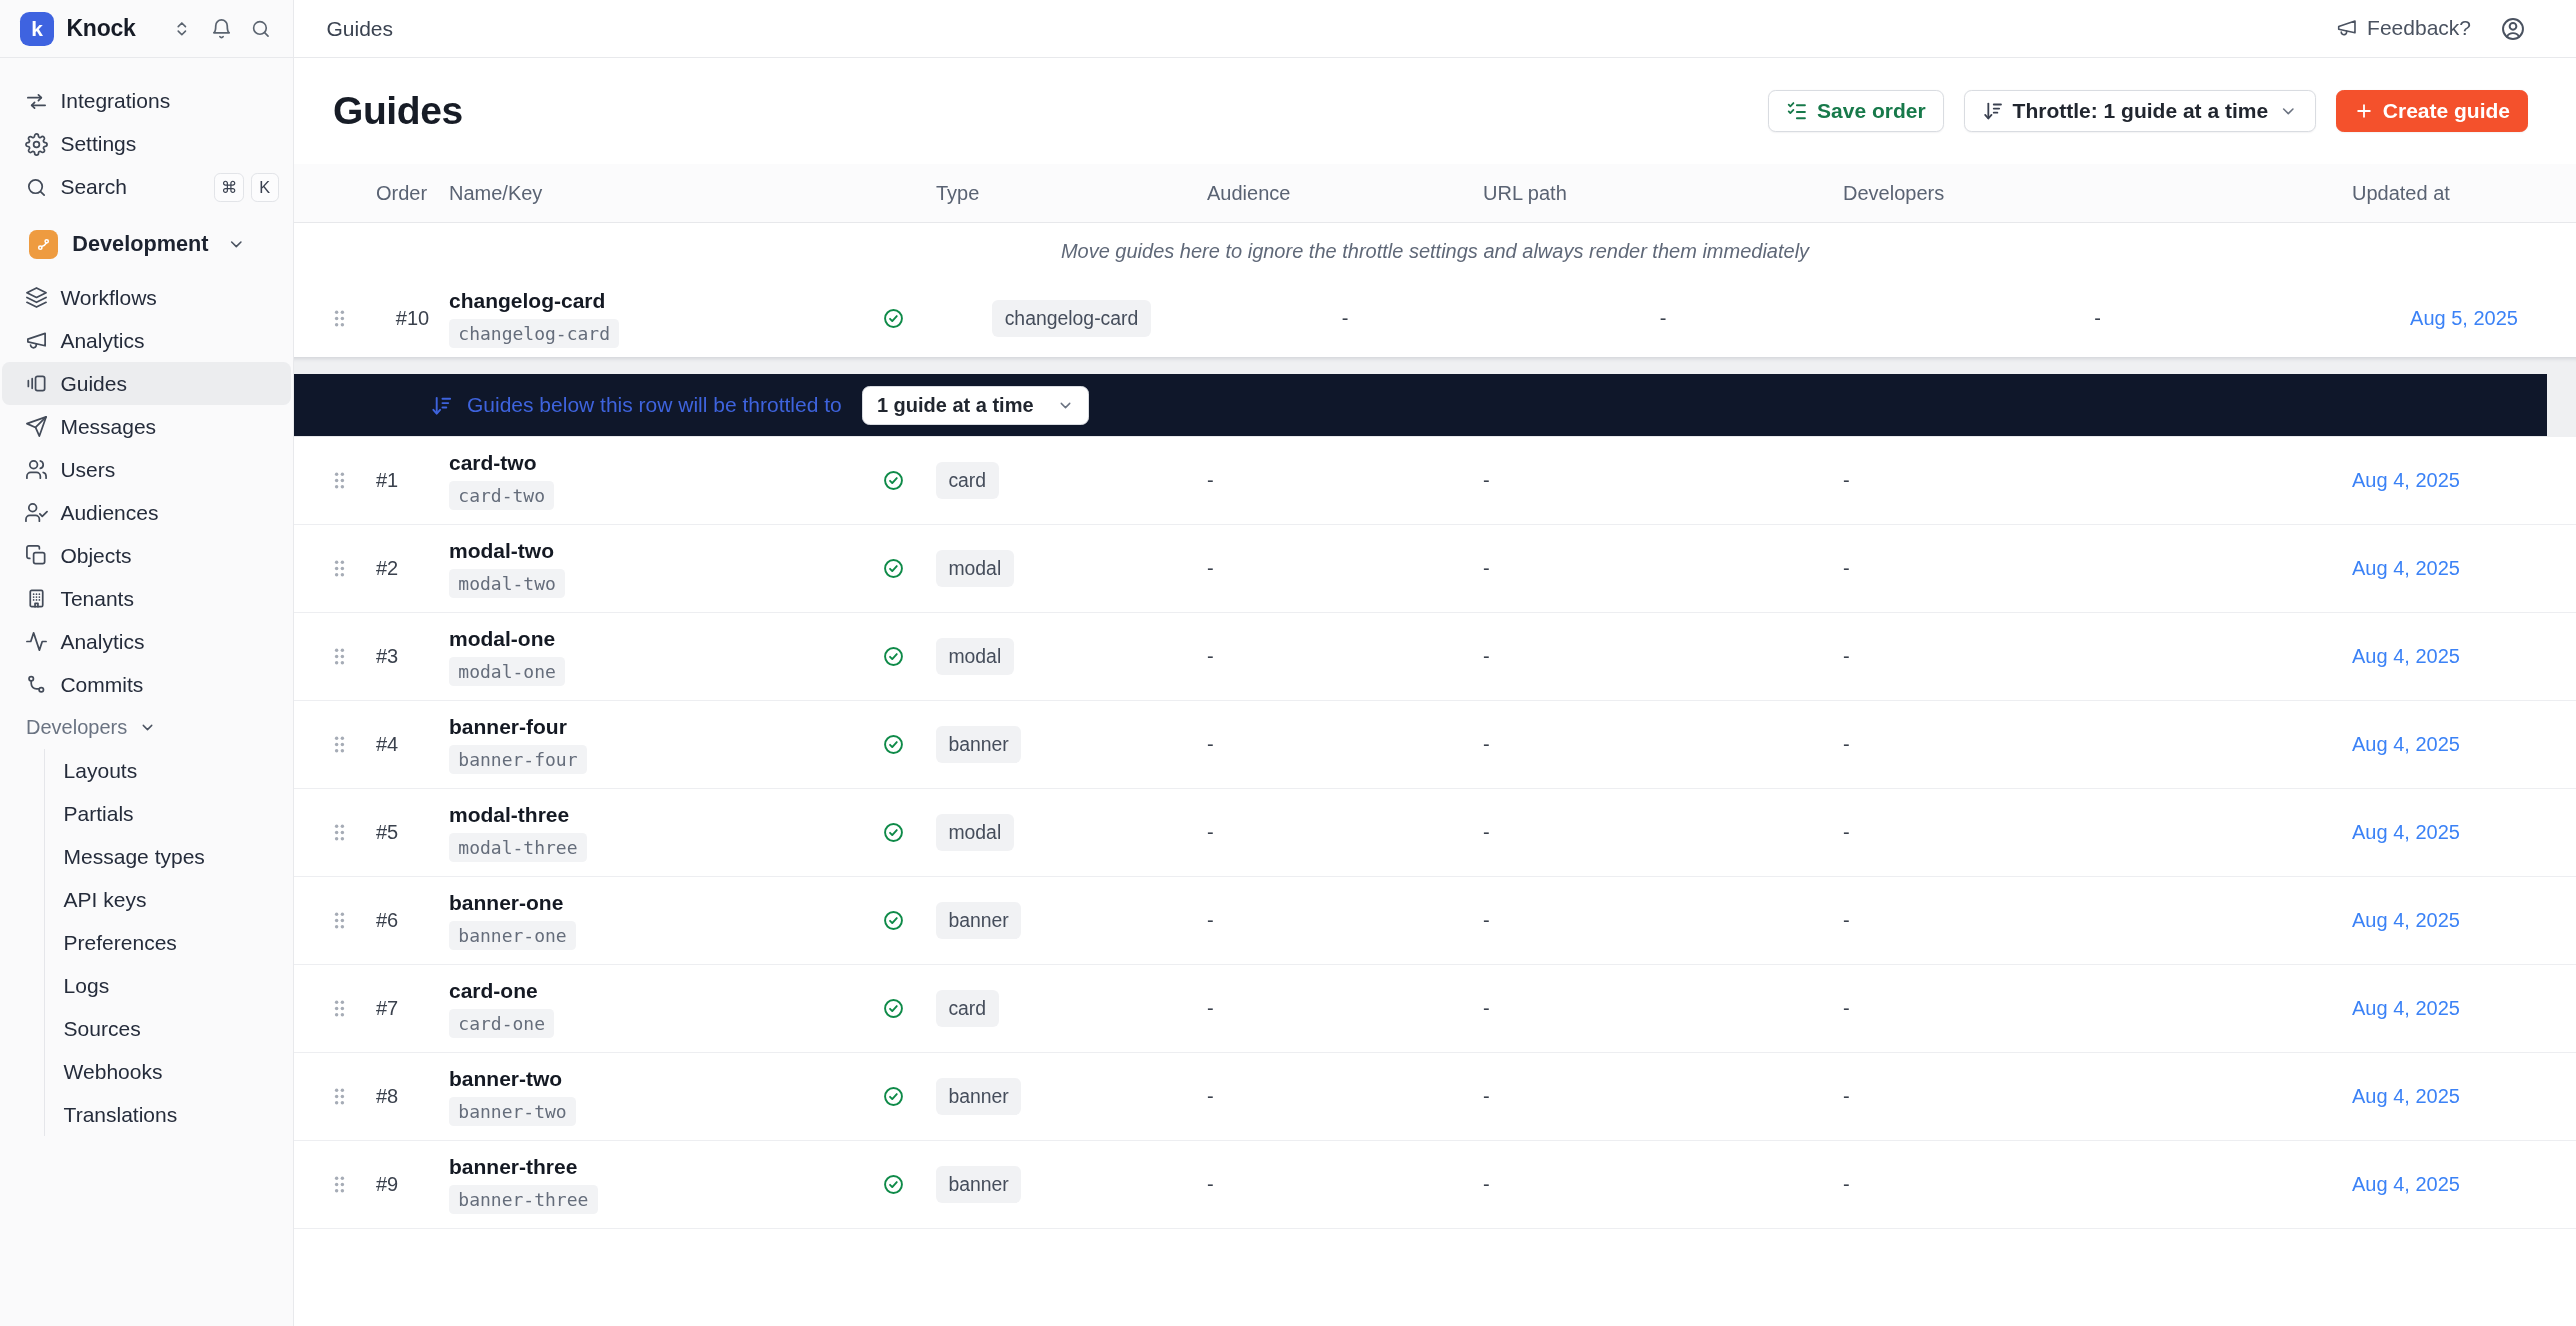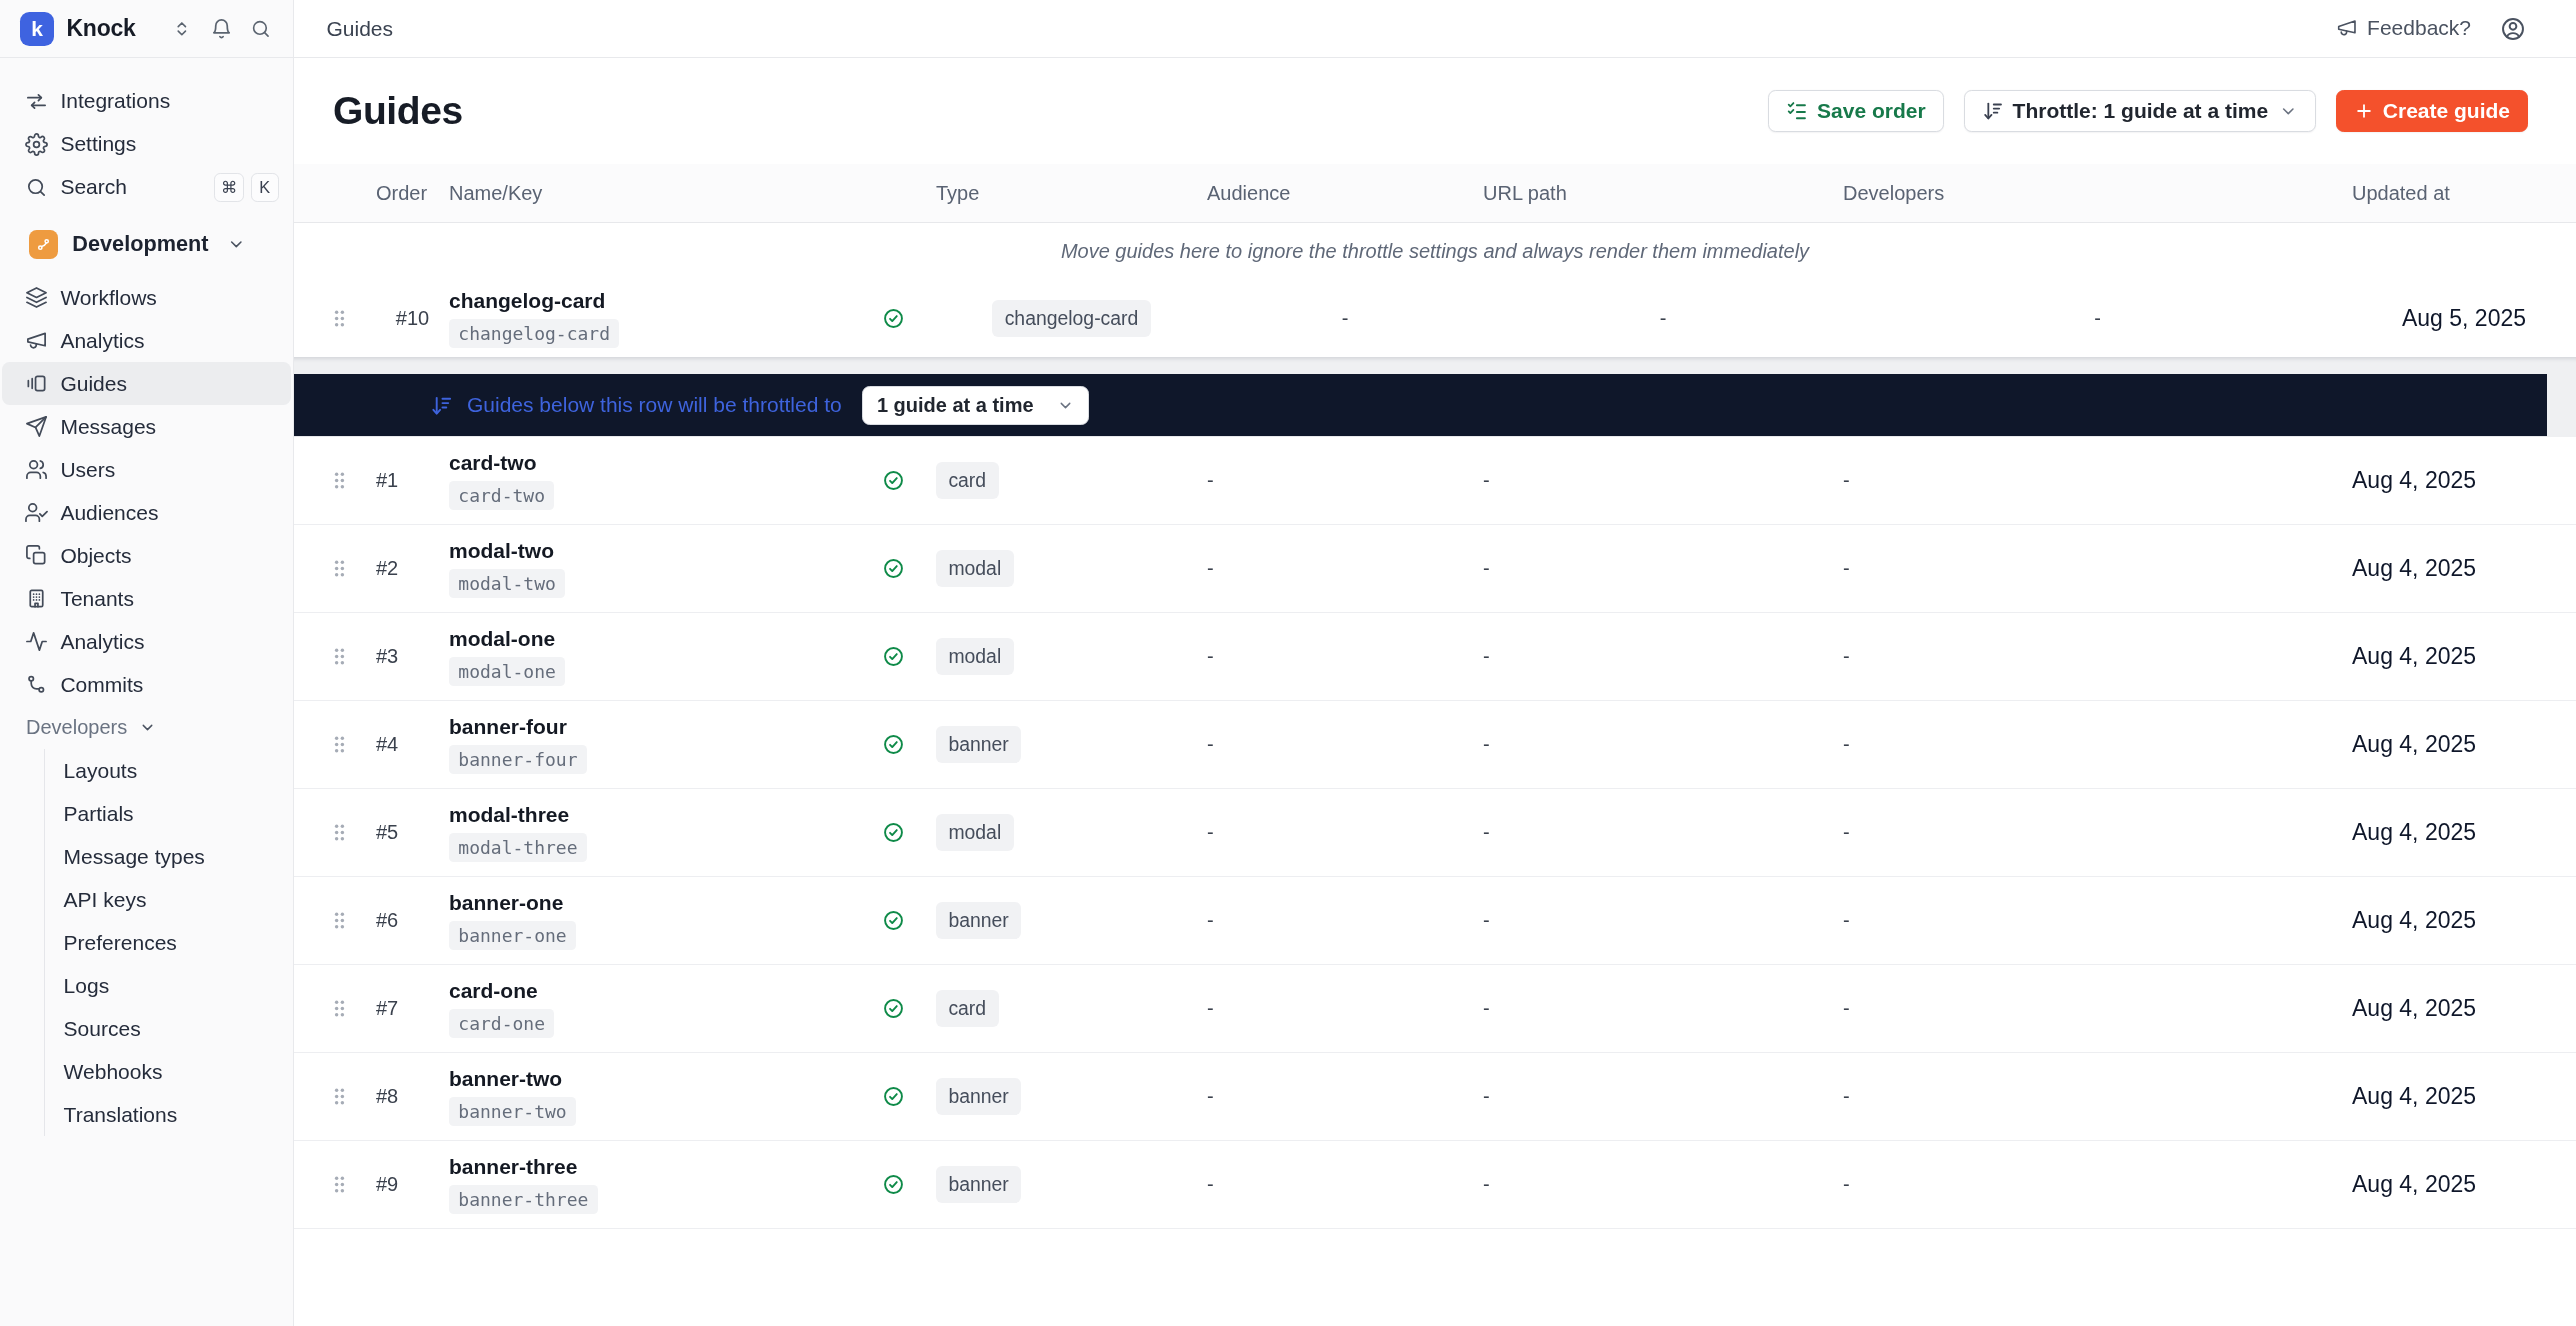--- a/index.html
+++ b/index.html
@@ -150,21 +150,21 @@
     font-size: 18px; color: #656D7B; background: #F2F3F5;
     border-radius: 4.6px; padding: 3.9px 9.3px; white-space: nowrap;
   }
   .check-cell { display: flex; color: var(--check-green, #0E8A48); }
   .type-cell { }
   .type-badge {
     display: inline-block; font-size: 19.4px; color: #454D5B;
     background: #F1F2F4; border-radius: 6.2px; padding: 7px 12.4px; white-space: nowrap;
   }
   .dash-cell { font-size: 20px; color: #3A414D; }
-  .updated-cell { font-size: 23px; color: #0f172a; }
+  .updated-cell { font-size: 20px; color: #3b82f6; }
 
   .gap-strip {
     height: 17px; background: #EFF0F2;
     box-shadow: inset 0 5.4px 4.6px -3.9px rgba(16,24,40,.14);
   }
   .divider-row {
     position: relative; height: 63px;
     display: flex; align-items: center; gap: 14px;
     padding-left: 136px; background: #0f172a;
     border-bottom: 0.8px solid #E7E8EB;

